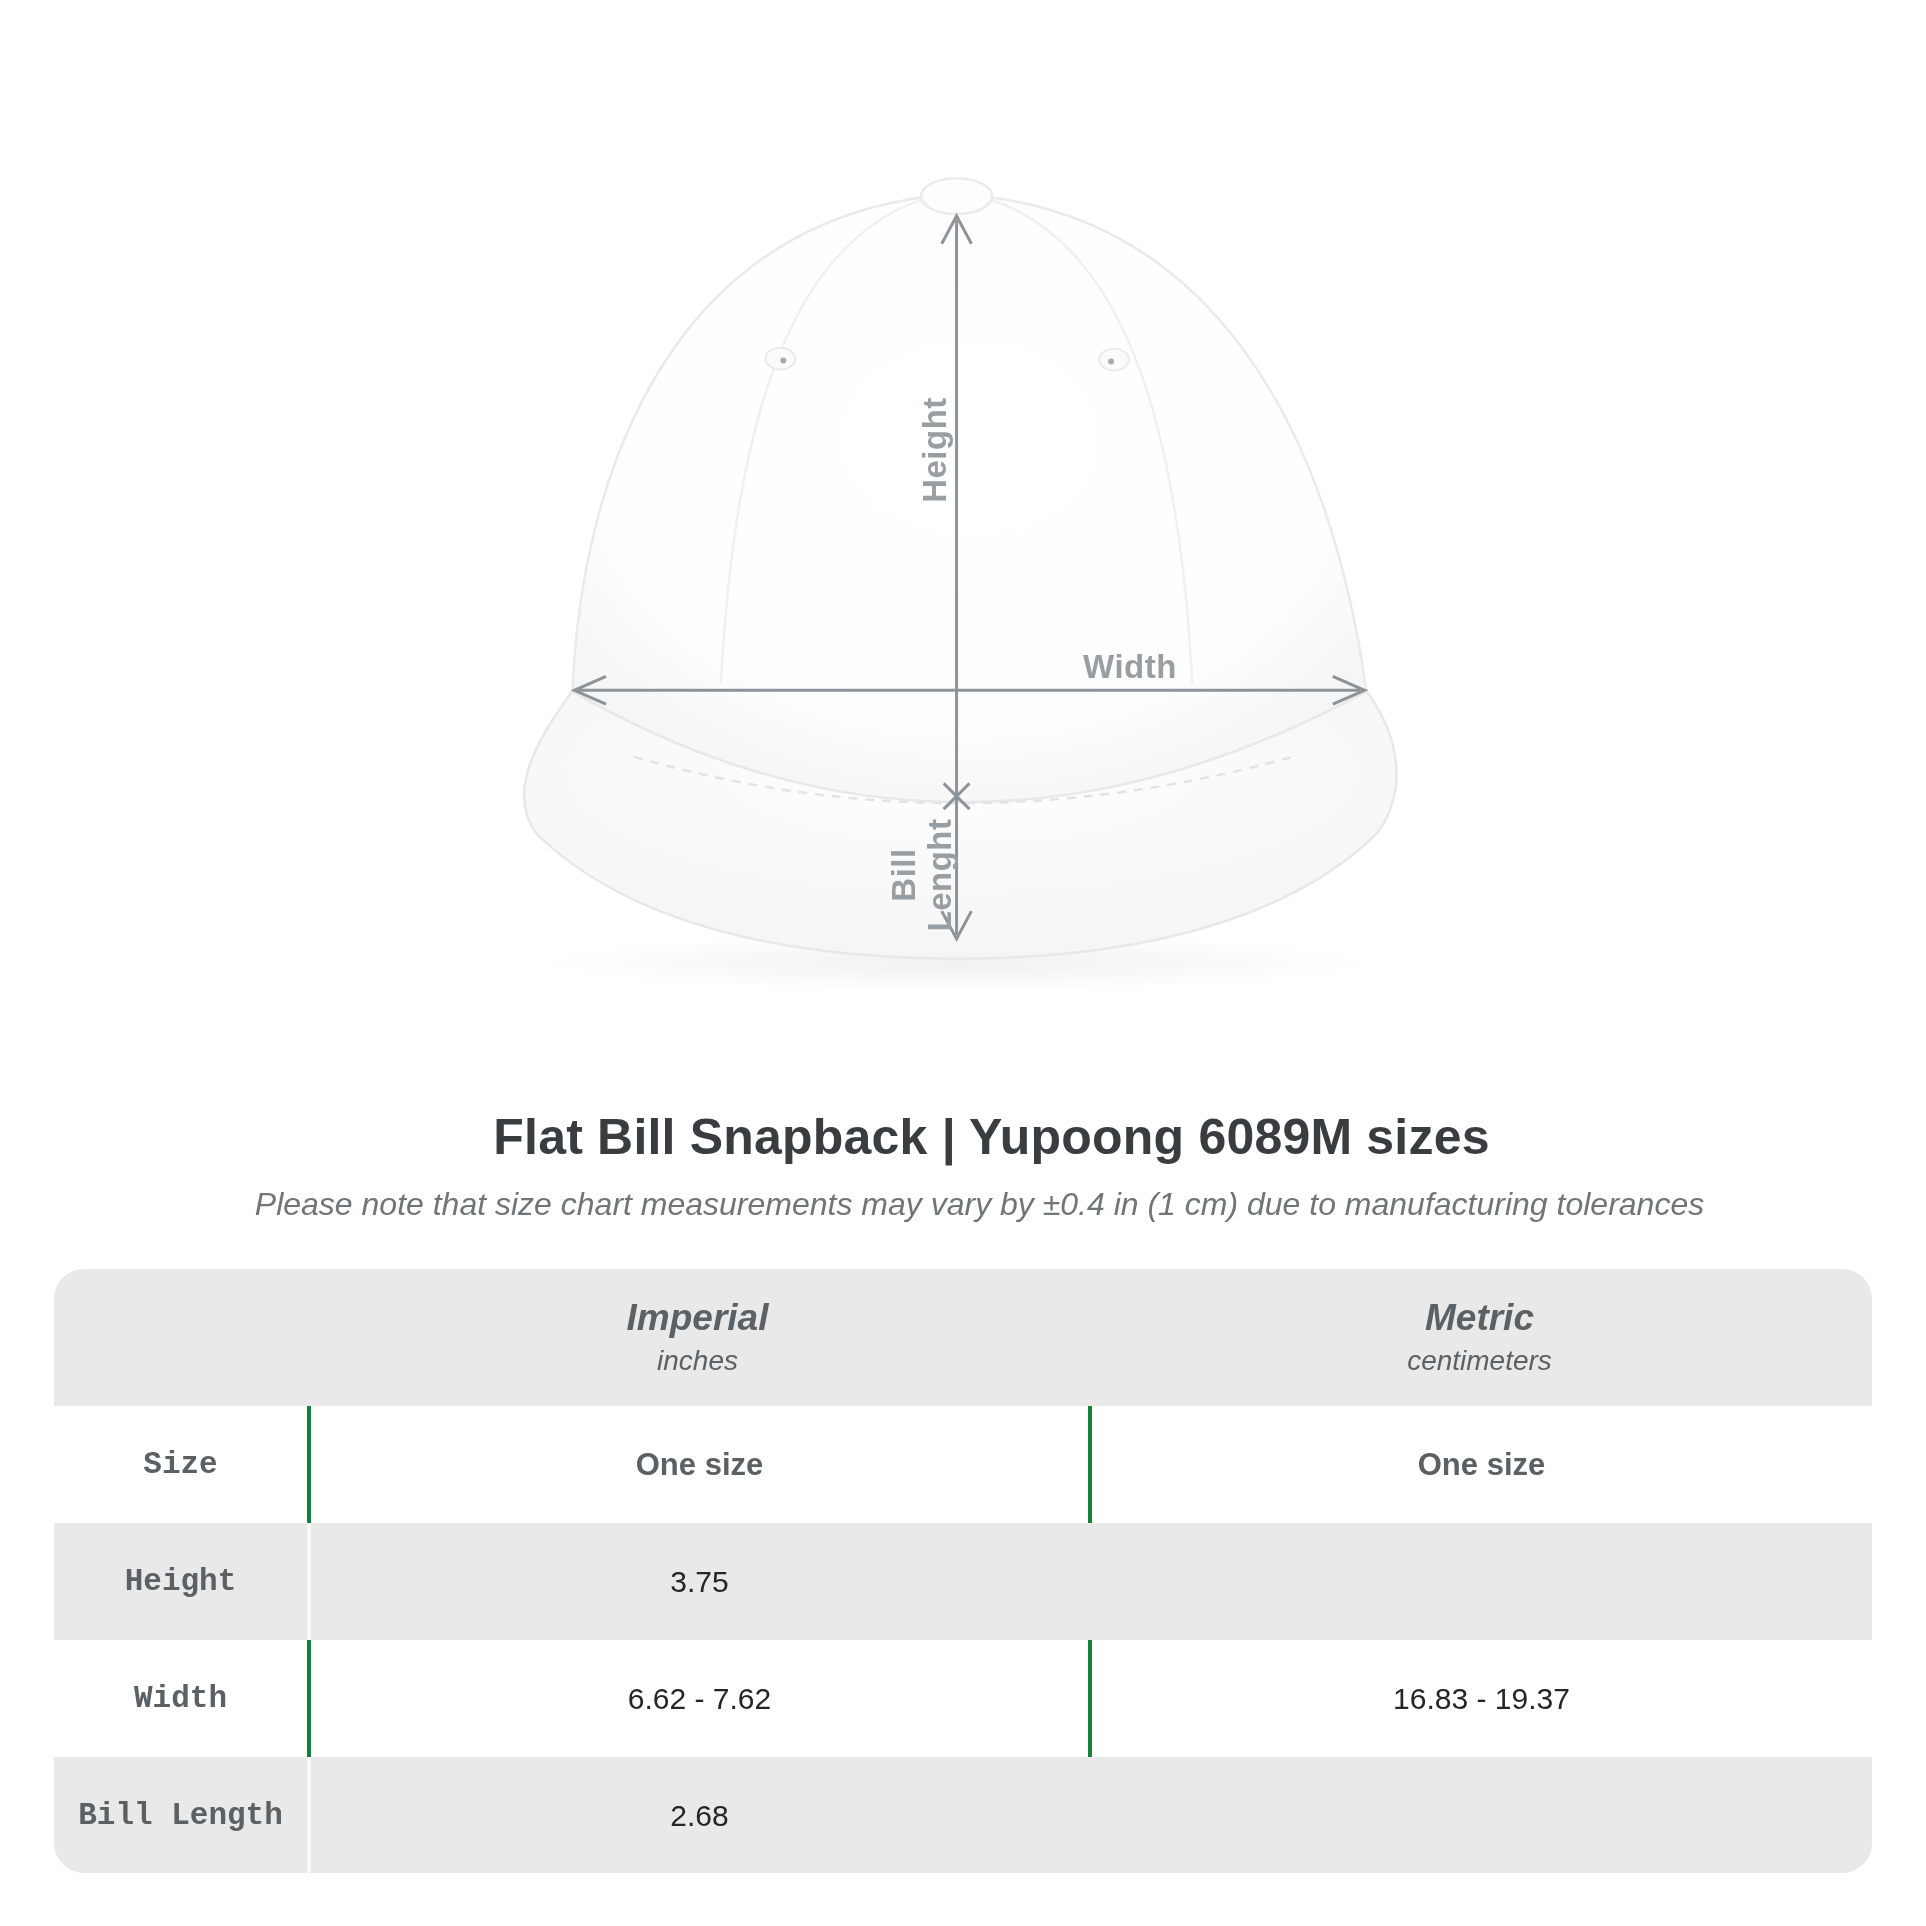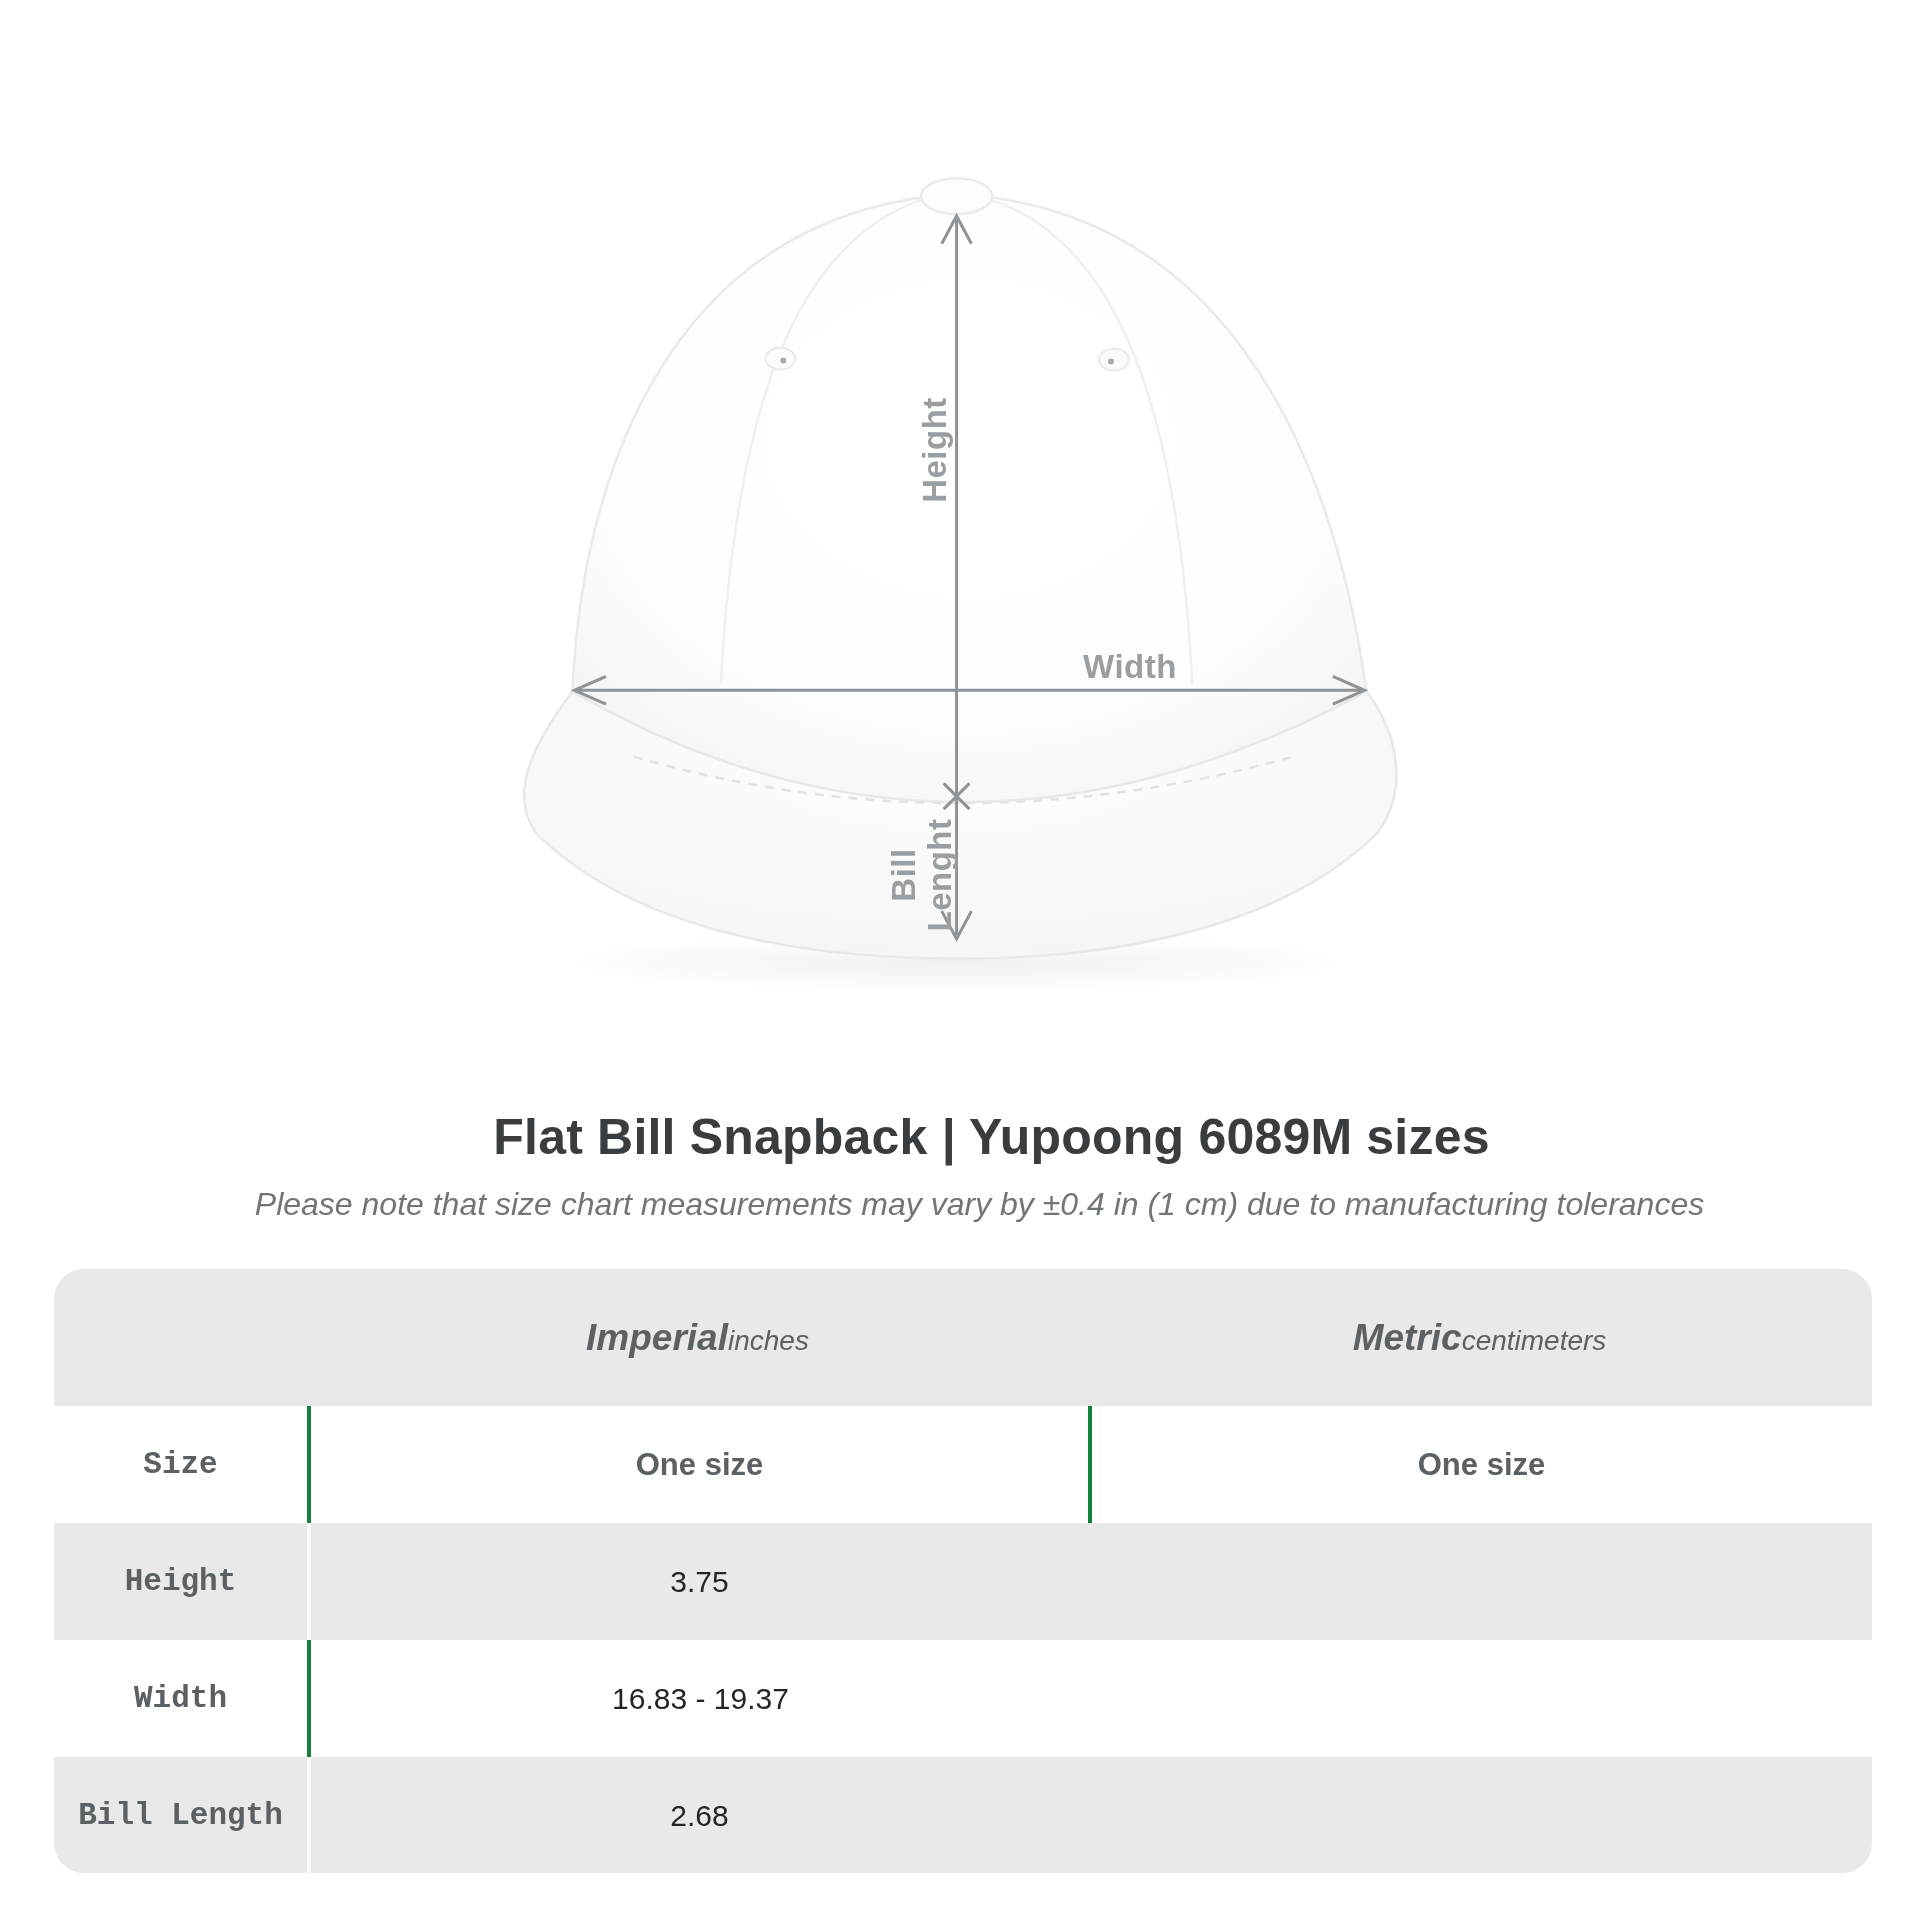--- a/index.html
+++ b/index.html
@@ -34,21 +34,21 @@
   .size-table{
     position:absolute;left:54px;top:1269px;width:1818px;height:604px;
     border-radius:30px;overflow:hidden;background:#ffffff;
   }
   .thead{
     display:flex;height:137px;background:#e9e9e9;
   }
   .trow{display:flex;height:117px;}
   .trow.gray{background:#e9e9e9;}
   .trow.white{background:#ffffff;}
-  .cell{box-sizing:border-box;display:flex;flex-direction:row;align-items:center;justify-content:center;}
+  .cell{box-sizing:border-box;display:flex;flex-direction:column;align-items:center;justify-content:center;}
   .c1{width:253px;font-family:Liberation Mono, monospace;}
   .c2{width:781px;}
   .c3{width:783px;}
   .trow .c2,.trow .c3{border-left:4px solid #15803d;}
   .trow.gray .c2,.trow.gray .c3{border-left-color:#fafafa;}
 
   .hcell-title{font-size:37px;font-weight:bold;font-style:italic;color:#5c6165;line-height:40px;}
   .hcell-sub{font-size:28px;font-style:italic;color:#5c6165;line-height:32px;margin-top:7px;}
   .row-label{font-size:31px;font-weight:bold;color:#5b6064;}
   .row-value{font-size:30px;color:#232527;}
@@ -152,20 +152,21 @@
       <div class="cell c3 row-value">One size</div>
     </div>
 
     <div class="trow gray">
       <div class="cell c1 row-label">Height</div>
       <div class="cell c2 row-value">3.75</div>
     </div>
 
     <div class="trow white">
       <div class="cell c1 row-label">Width</div>
+      <div class="cell c2 row-value">6.62 - 7.62</div>
       <div class="cell c3 row-value">16.83 - 19.37</div>
     </div>
 
     <div class="trow gray">
       <div class="cell c1 row-label">Bill Length</div>
       <div class="cell c2 row-value">2.68</div>
     </div>
   </div>
 
 </div>

